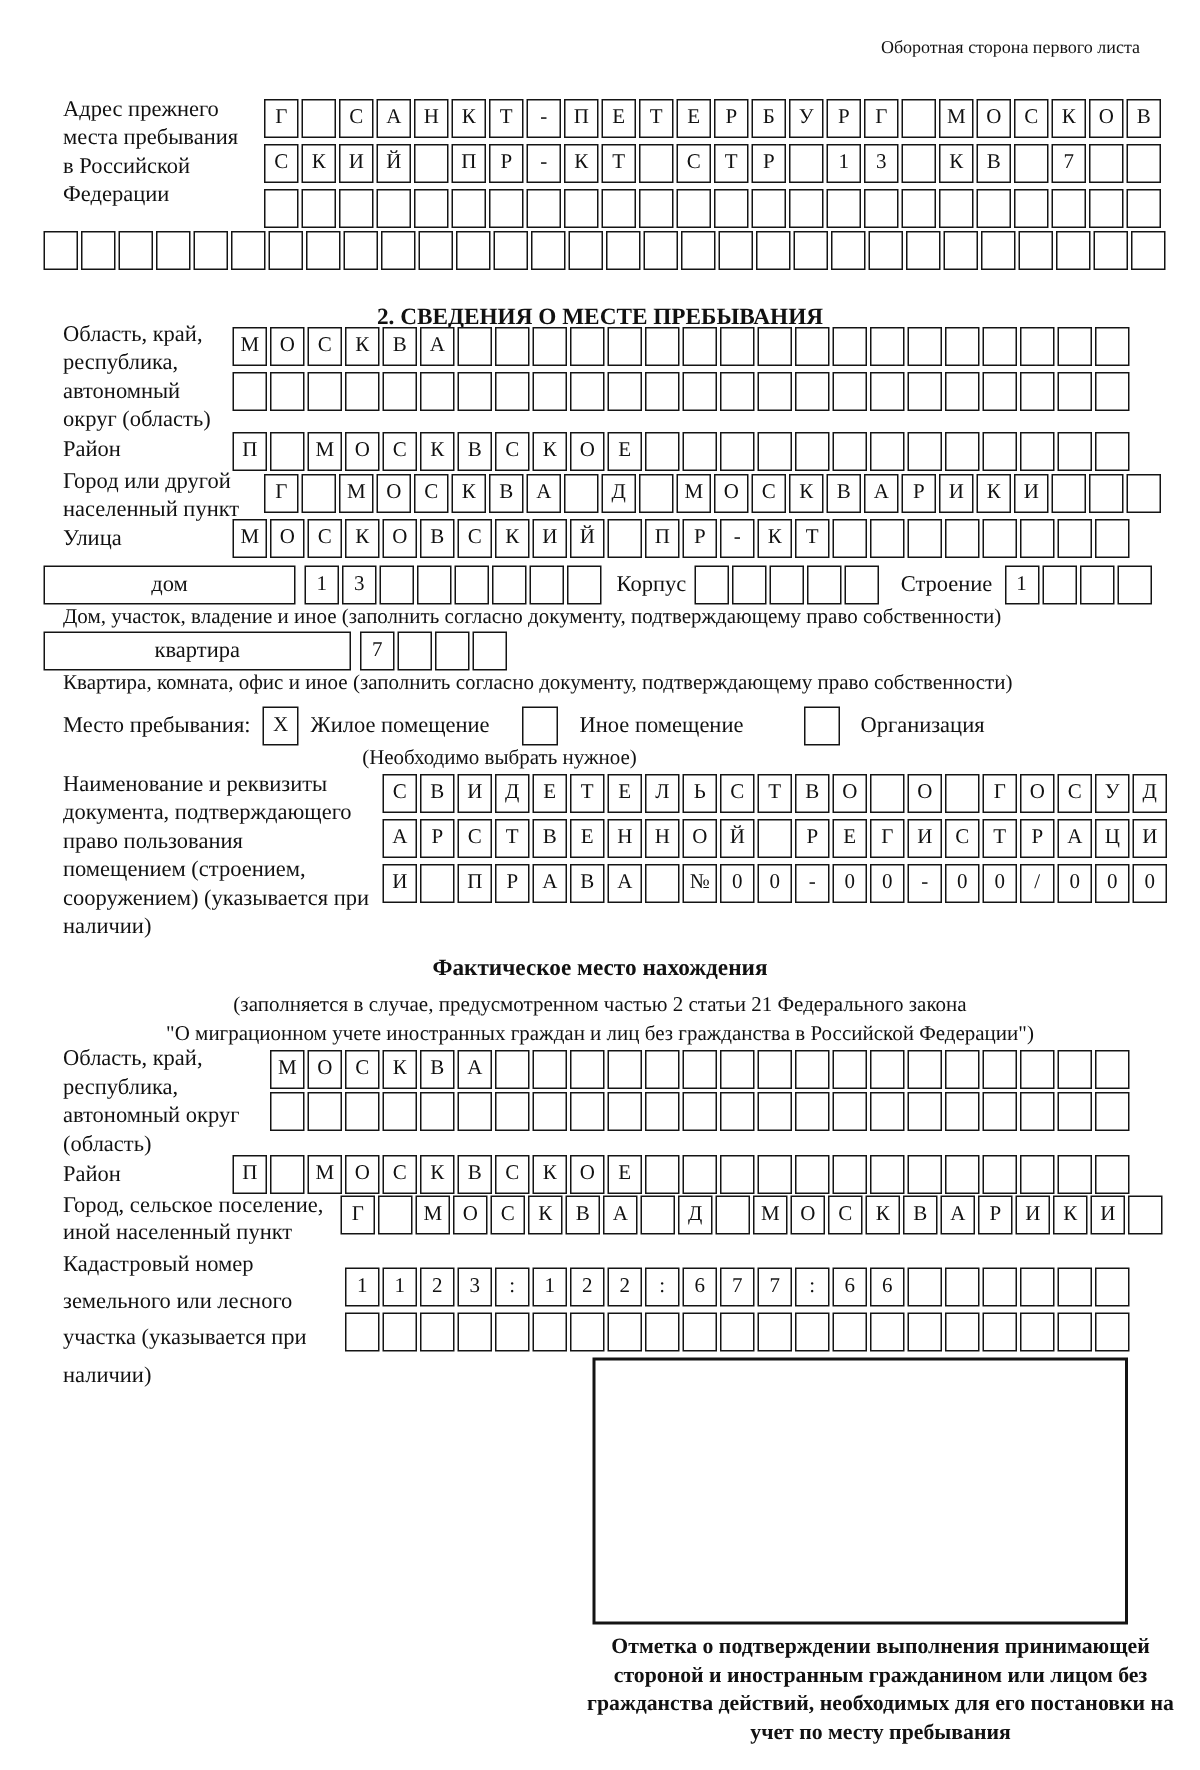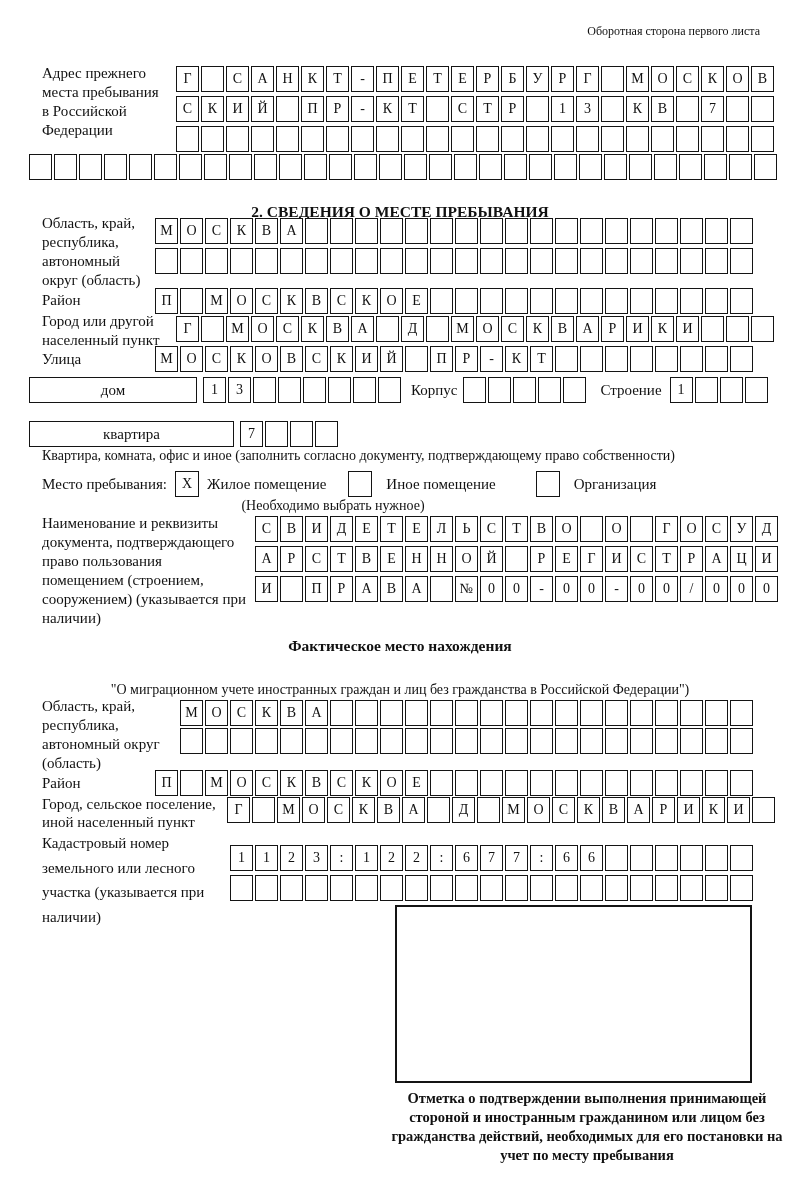--- a/index.html
+++ b/index.html
@@ -305,20 +305,21 @@
         <span class="cell"></span>
       </div>
     <div class="inl-lbl ml14">Строение</div>
     <div class="cells ml8" style="position:static;">
         <span class="cell">1</span>
         <span class="cell"></span>
         <span class="cell"></span>
         <span class="cell"></span>
       </div>
   </div>
+  <div class="note" style="top:403px;left:42px;">Дом, участок, владение и иное (заполнить согласно документу, подтверждающему право собственности)</div>
 
   <div class="inlinerow" style="top:421px;left:29px;">
     <div class="widebox" style="width:205px;">квартира</div>
     <div class="cells ml6" style="position:static;">
         <span class="cell">7</span>
         <span class="cell"></span>
         <span class="cell"></span>
         <span class="cell"></span>
       </div>
   </div>
@@ -400,20 +401,21 @@
       <span class="cell">-</span>
       <span class="cell">0</span>
       <span class="cell">0</span>
       <span class="cell">/</span>
       <span class="cell">0</span>
       <span class="cell">0</span>
       <span class="cell">0</span>
     </div>
 
   <div class="title" style="top:637px;">Фактическое место нахождения</div>
+  <div class="note center" style="top:662px;">(заполняется в случае, предусмотренном частью 2 статьи 21 Федерального закона</div>
   <div class="note center" style="top:681px;">"О миграционном учете иностранных граждан и лиц без гражданства в Российской Федерации")</div>
 
   <div class="lbl" style="top:697px;left:42px;width:140px;">Область, край, республика, автономный округ (область)</div>
   <div class="cells" style="top:700px;left:180px;">
       <span class="cell">М</span>
       <span class="cell">О</span>
       <span class="cell">С</span>
       <span class="cell">К</span>
       <span class="cell">В</span>
       <span class="cell">А</span>

